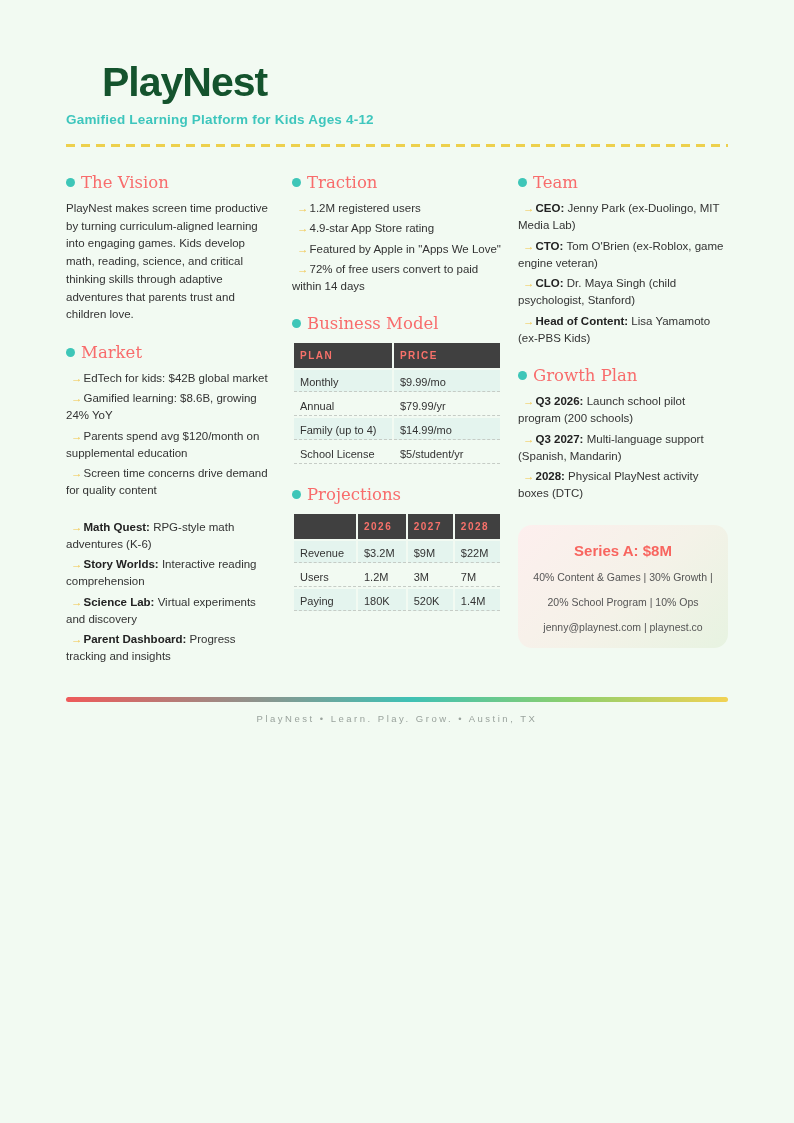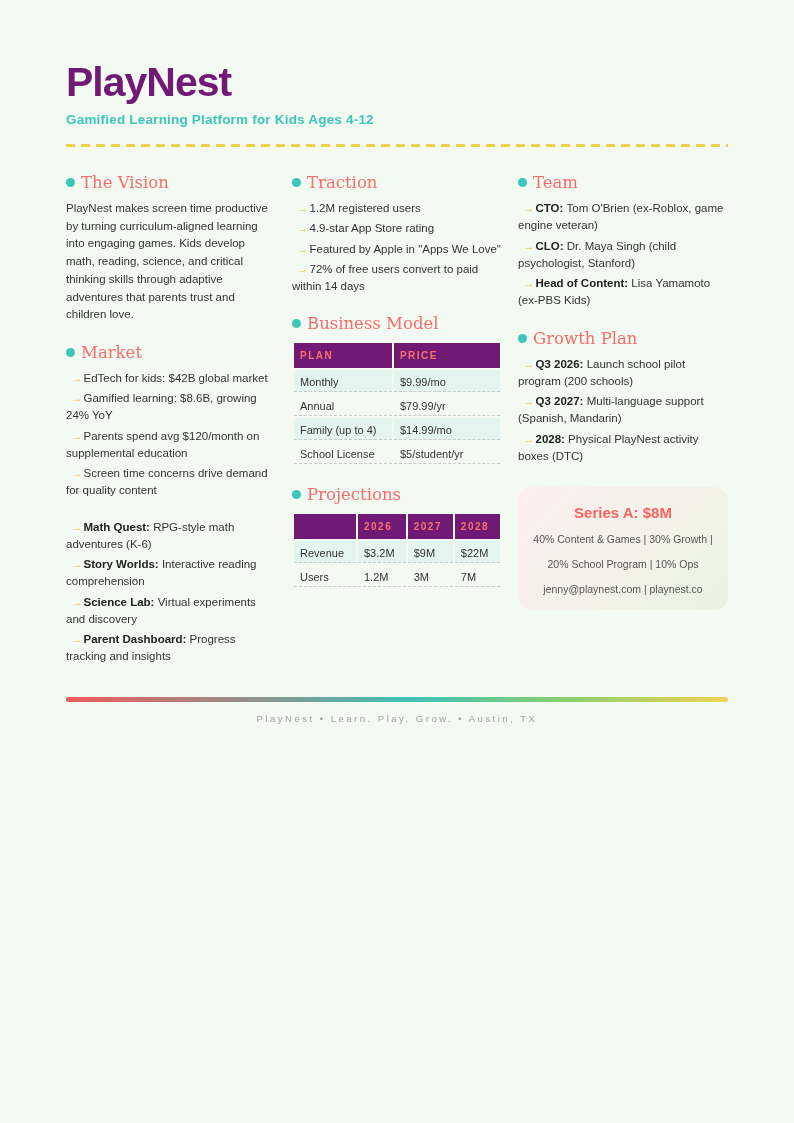--- a/index.html
+++ b/index.html
@@ -10,23 +10,24 @@
     color: #2f2f2f;
   }
   .page {
     width: 794px; height: 1123px;
     padding: 62px 66px 0 66px;
   }
   
   .title {
     font-size: 41px;
     font-weight: bold;
-    color: #701a75;
+    color: #14532d;
     letter-spacing: -1px;
     line-height: 1.0;
+    margin-left: 36px;
   }
   .subtitle {
     margin-top: 9px;
     font-size: 13.5px;
     font-weight: bold;
     color: #3ec6bd;
     letter-spacing: 0.2px;
   }
   .divider {
     margin-top: 17px;
@@ -81,21 +82,21 @@
   }
   
   table.data-table {
     width: 100%;
     border-collapse: separate;
     border-spacing: 2px;
     font-size: 11px;
     margin-top: 4px;
   }
   table.data-table th {
-    background: #701a75;
+    background: #404040;
     color: #f8716a;
     font-size: 10px;
     font-weight: bold;
     letter-spacing: 1.5px;
     text-align: left;
     text-transform: uppercase;
     padding: 7px 6px;
   }
   table.data-table td {
     padding: 6px 6px 3px 6px;
@@ -250,32 +251,39 @@
                 <td>$3.2M</td>
                 <td>$9M</td>
                 <td>$22M</td>
               </tr>
               <tr>
                 <td>Users</td>
                 <td>1.2M</td>
                 <td>3M</td>
                 <td>7M</td>
               </tr>
+              <tr>
+                <td>Paying</td>
+                <td>180K</td>
+                <td>520K</td>
+                <td>1.4M</td>
+              </tr>
             </tbody>
           </table>
       </div>
     </div>
 
     <div class="col">
       <div class="section">
         <div class="sec-h">
           <span class="dot"></span>
           <span class="sec-label">Team</span>
         </div>
         <ul class="arrow-list">
+            <li><span class="arrow">→</span><b>CEO: </b>Jenny Park (ex-Duolingo, MIT Media Lab)</li>
             <li><span class="arrow">→</span><b>CTO: </b>Tom O'Brien (ex-Roblox, game engine veteran)</li>
             <li><span class="arrow">→</span><b>CLO: </b>Dr. Maya Singh (child psychologist, Stanford)</li>
             <li><span class="arrow">→</span><b>Head of Content: </b>Lisa Yamamoto (ex-PBS Kids)</li>
           </ul>
       </div>
 
       <div class="section">
         <div class="sec-h">
           <span class="dot"></span>
           <span class="sec-label">Growth Plan</span>

